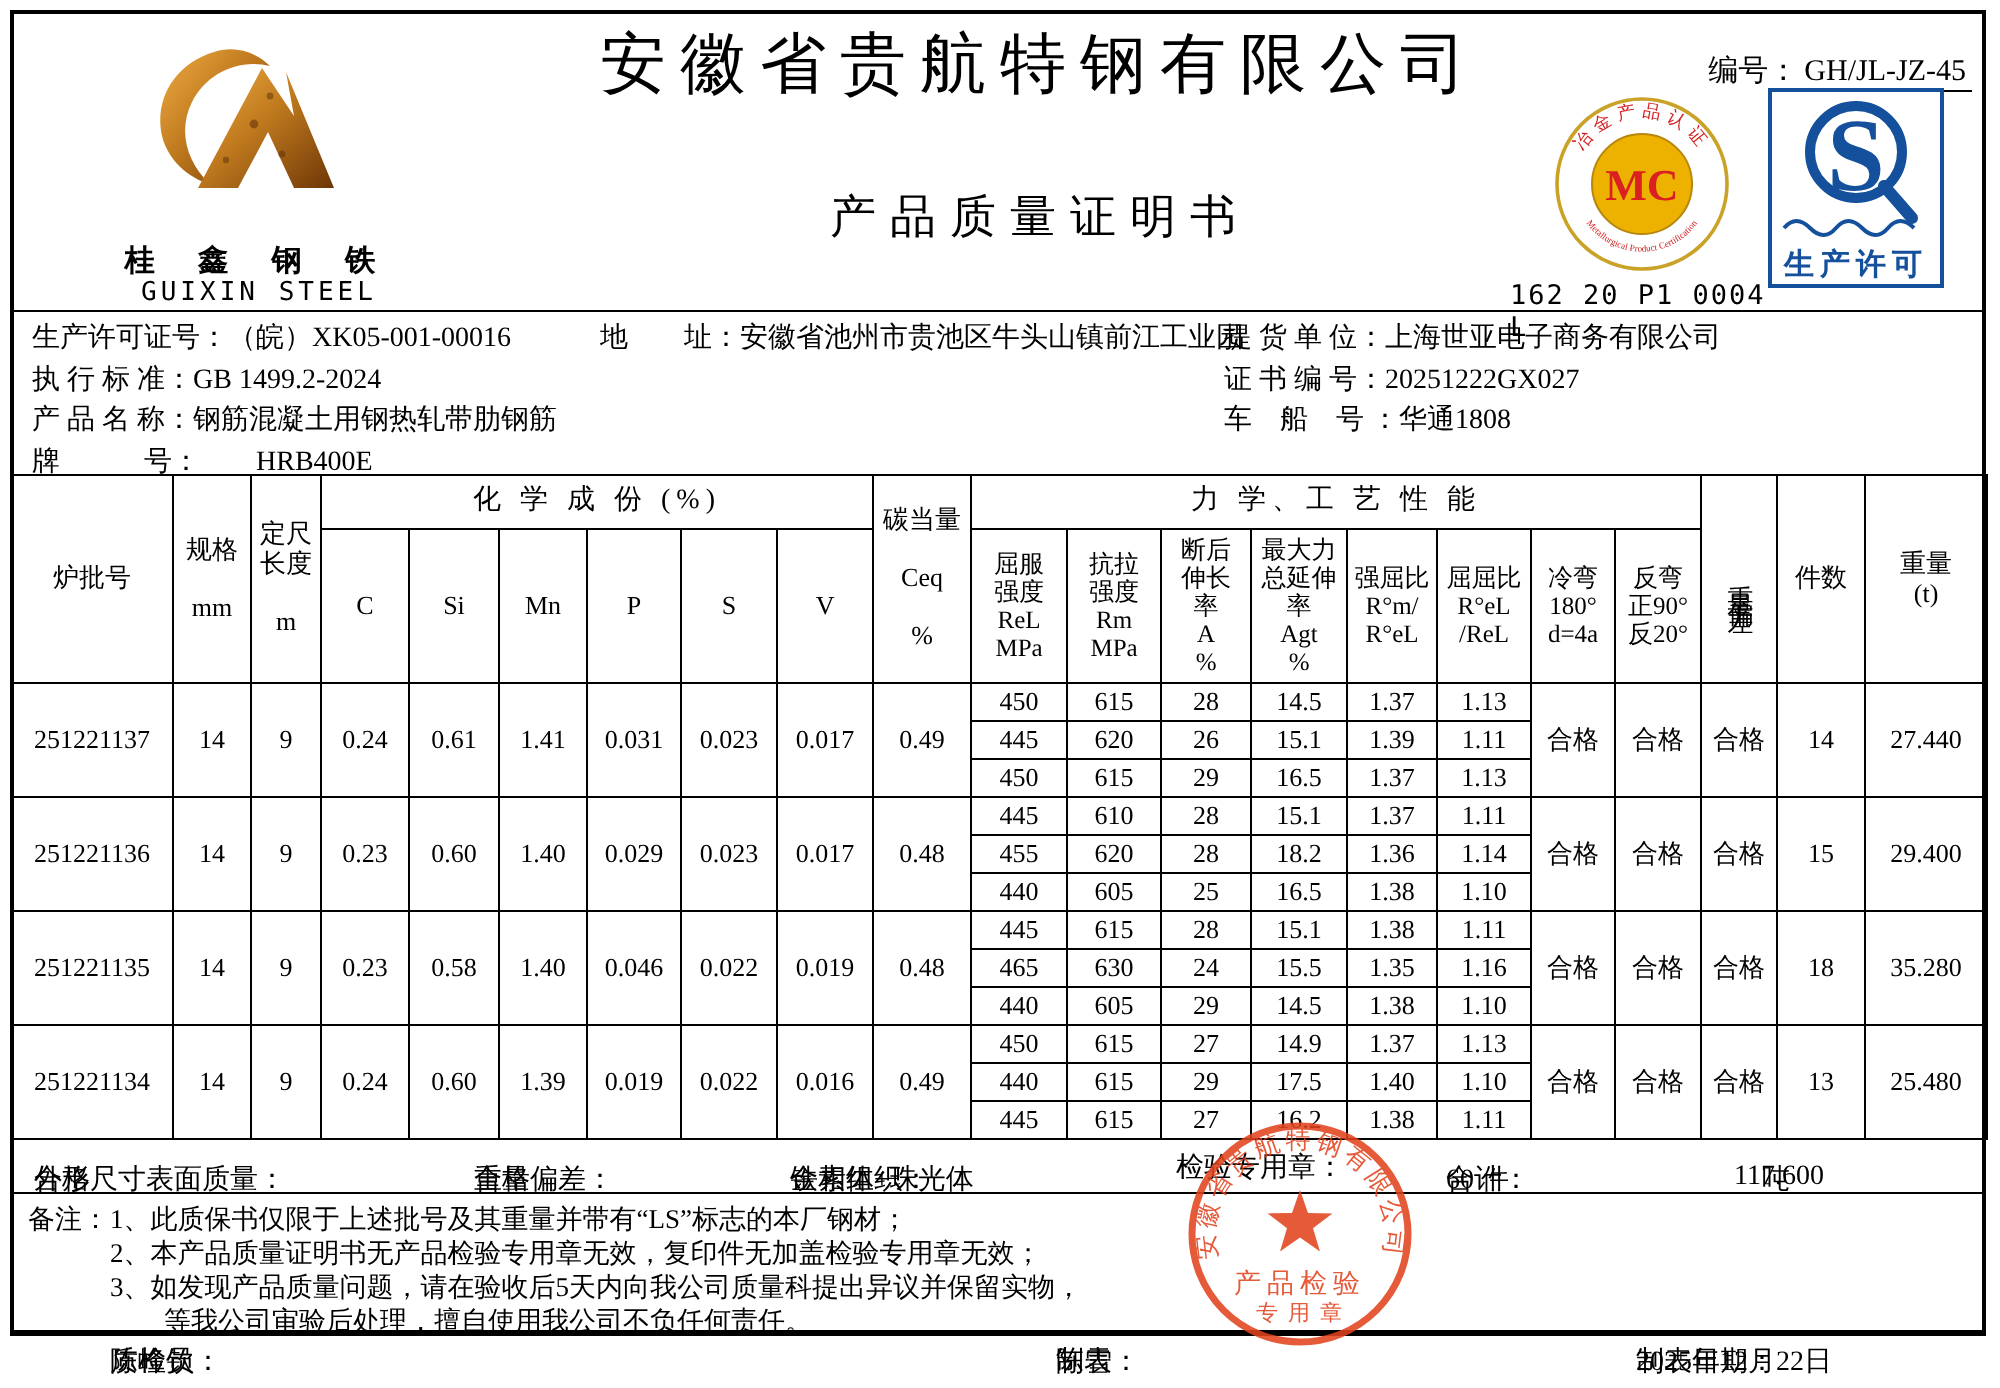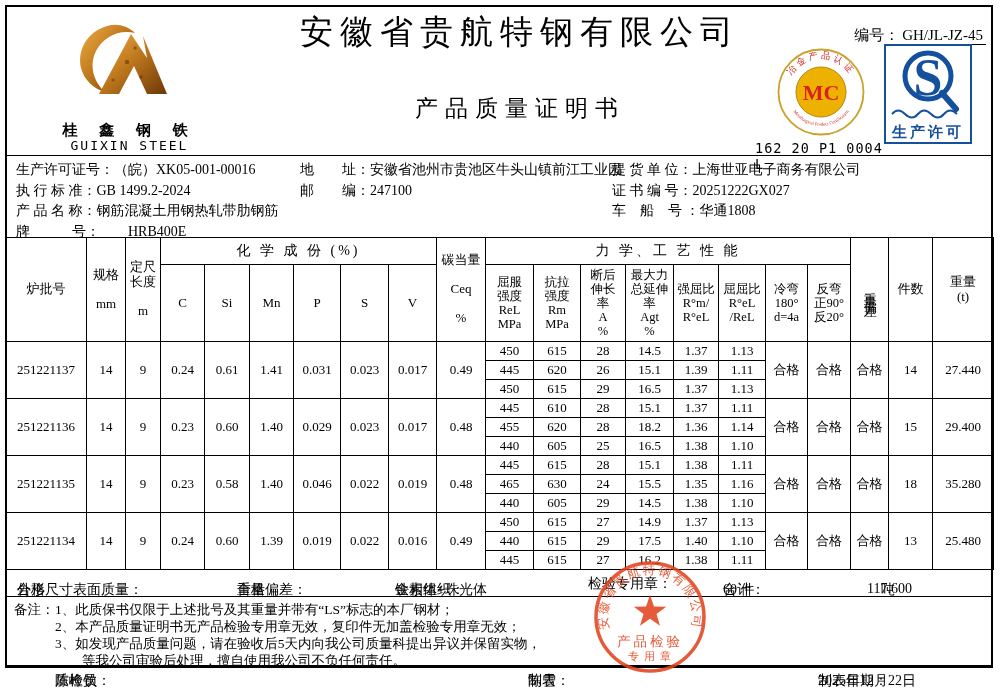--- a/index.html
+++ b/index.html
@@ -126,21 +126,20 @@
   </div>
 
   <div class="info-col info-left">
     <div><span>生产许可证号：</span><span>（皖）XK05-001-00016</span></div>
     <div><span>执 行 标 准：</span><span>GB 1499.2-2024</span></div>
     <div><span>产 品 名 称：</span><span>钢筋混凝土用钢热轧带肋钢筋</span></div>
     <div><span>牌　　　号：</span><span>　　HRB400E</span></div>
   </div>
   <div class="info-col info-mid">
     <div><span>地　　址：</span><span>安徽省池州市贵池区牛头山镇前江工业园</span></div>
-    <div><span>邮　　编：</span><span>247100</span></div>
   </div>
   <div class="info-col info-right">
     <div><span>提 货 单 位：</span><span>上海世亚电子商务有限公司</span></div>
     <div><span>证 书 编 号：</span><span>20251222GX027</span></div>
     <div><span>车　船　号 ：</span><span>华通1808</span></div>
   </div>
 
   <table class="main">
     <colgroup>
       <col style="width:81px">

